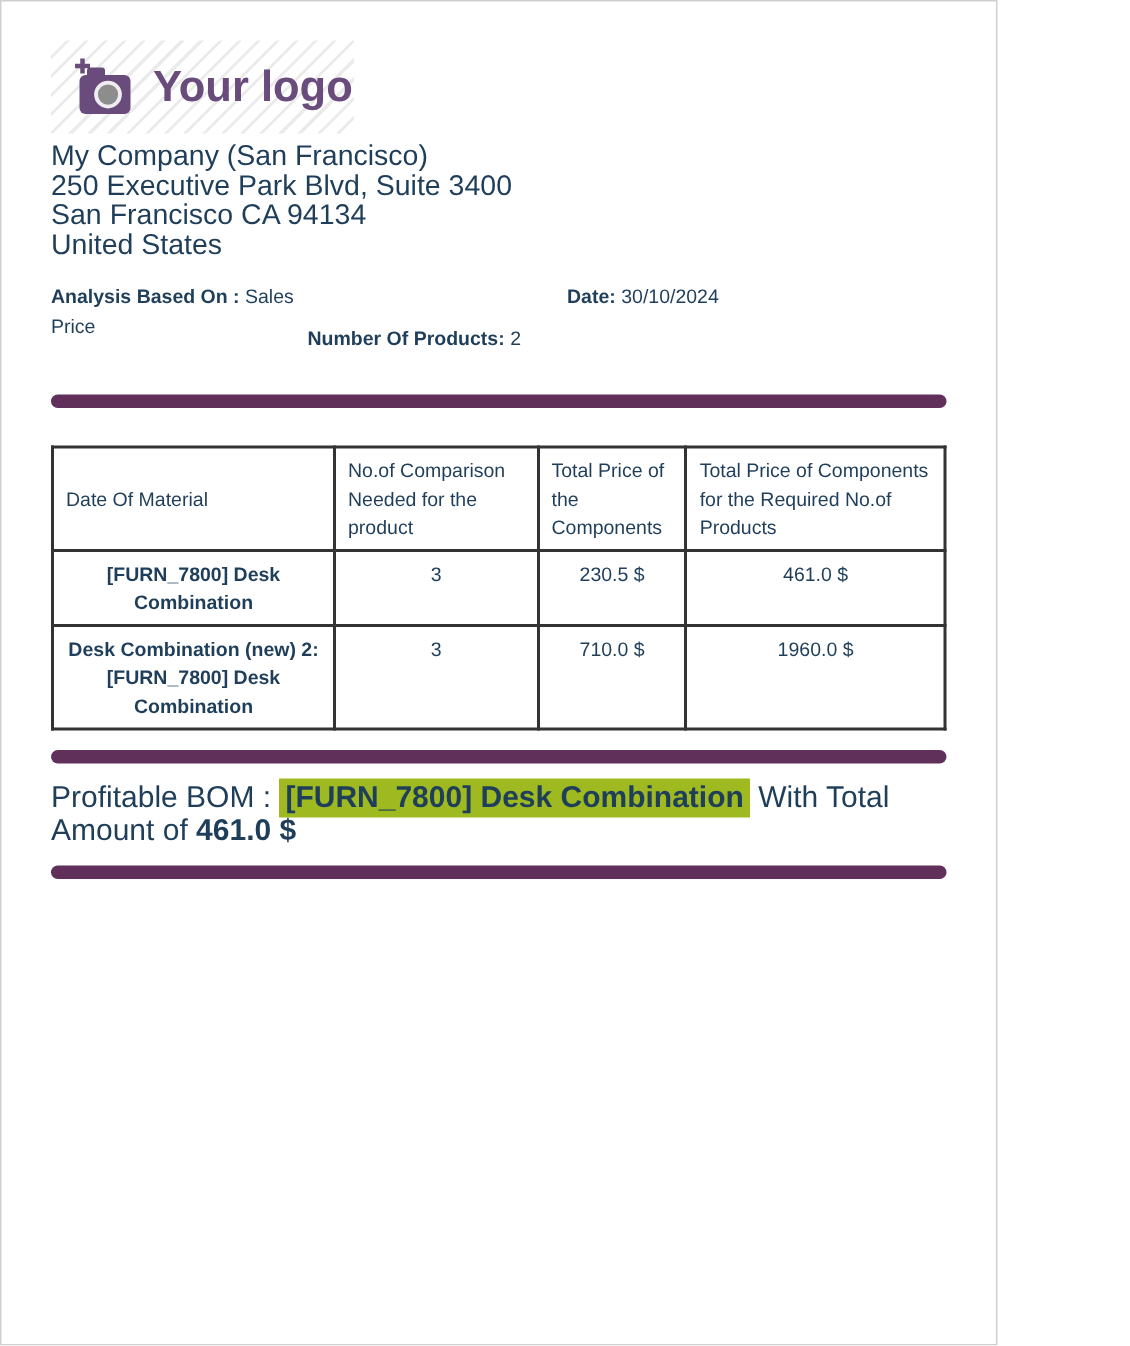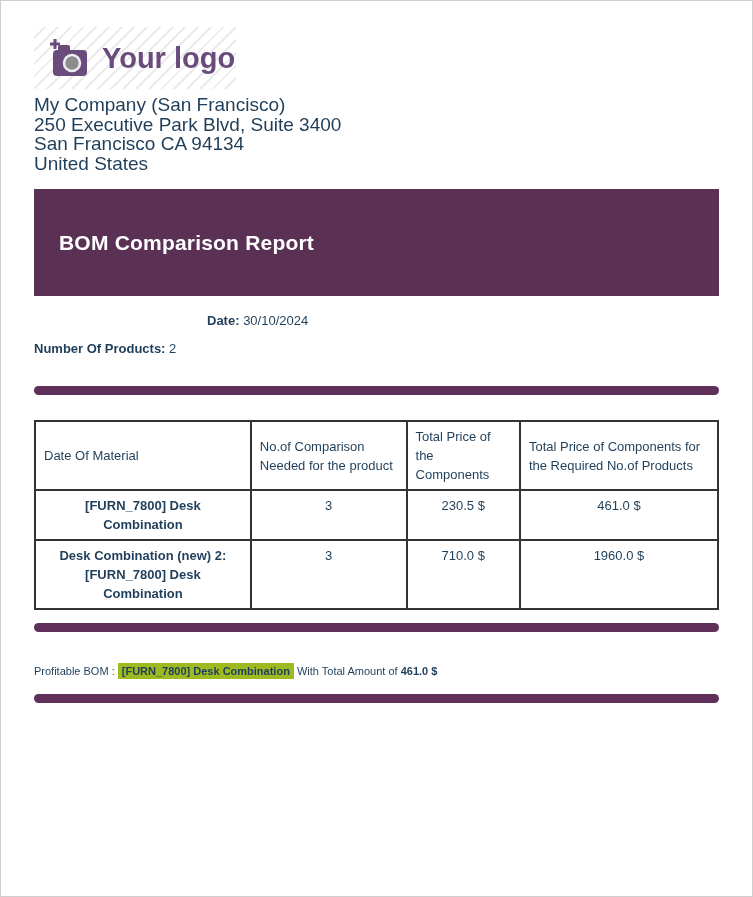--- a/index.html
+++ b/index.html
@@ -8,21 +8,21 @@
     --logo:#6a4c7c;
     --highlight:#9eba20;
     --text:#1f3e5a;
     --tableborder:#333333;
     --pageborder:#cfcfcf;
     --lens:#8d8d8d;
   }
   html,body{margin:0;padding:0;background:#fff;}
   .page{
     box-sizing:border-box;
-    width:753px;height:897px;
+    width:665px;height:897px;
     border:1px solid var(--pageborder);
     padding:0 33px;
     overflow:hidden;
     font-family:"Liberation Sans", sans-serif;
     color:var(--text);
     background:#fff;
   }
   
   .logo-area{
     margin-top:26px;
@@ -74,21 +74,21 @@
   table.bom td{vertical-align:top;text-align:center;}
   td.bom-name{white-space:pre-line;font-weight:bold;}
   tr.r0 td{height:21px;}
   tr.r1 td, tr.r2 td{height:41px;}
   td.left{text-align:left;}
   .col1{width:31.6%;}
   .col2{width:22.8%;}
   .col3{width:16.6%;}
   .col4{width:29.0%;}
   
-  .summary{margin-top:28px;font-size:11px;line-height:22px;}
+  .summary{margin-top:12px;font-size:20px;line-height:22px;}
   .summary .hl{
     background:var(--highlight);
     font-weight:bold;
     padding:2px 4px 2px 4px;
   }
   .summary .amt{font-weight:bold;}
 </style>
 </head>
 <body>
 
@@ -107,25 +107,26 @@
     <span class="logo-text">Your logo</span>
   </div>
 
   <div class="address">
     <div>My Company (San Francisco)</div>
     <div>250 Executive Park Blvd, Suite 3400</div>
     <div>San Francisco CA 94134</div>
     <div>United States</div>
   </div>
 
-  <div class="banner">
-    <span class="banner-title">BOM Comparison Report</span>
-  </div>
 
   <div class="meta">
+    <div class="meta-col-a">
+      <b>Analysis Based On :</b>
+      <span>Sales Price</span>
+    </div>
     <div class="meta-col-b">
       <b>Number Of Products:</b>
       <span>2</span>
     </div>
     <div class="meta-col-c">
       <b>Date:</b>
       <span>30/10/2024</span>
     </div>
   </div>
 

